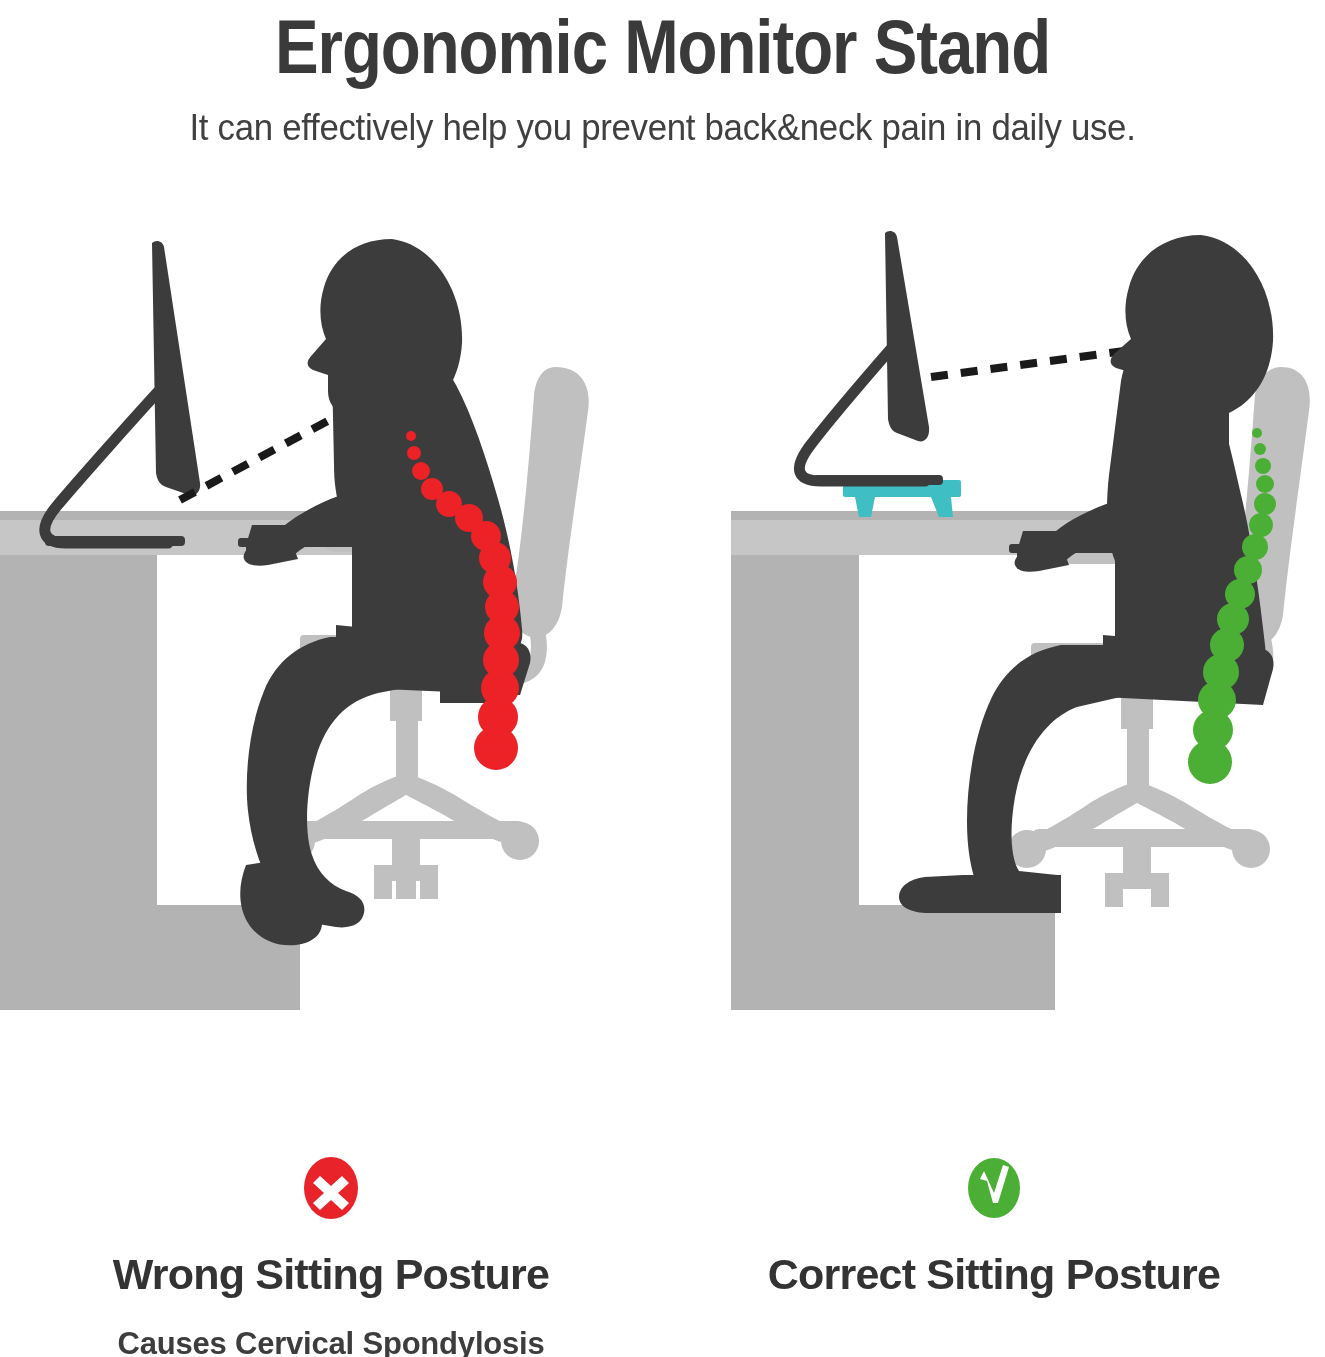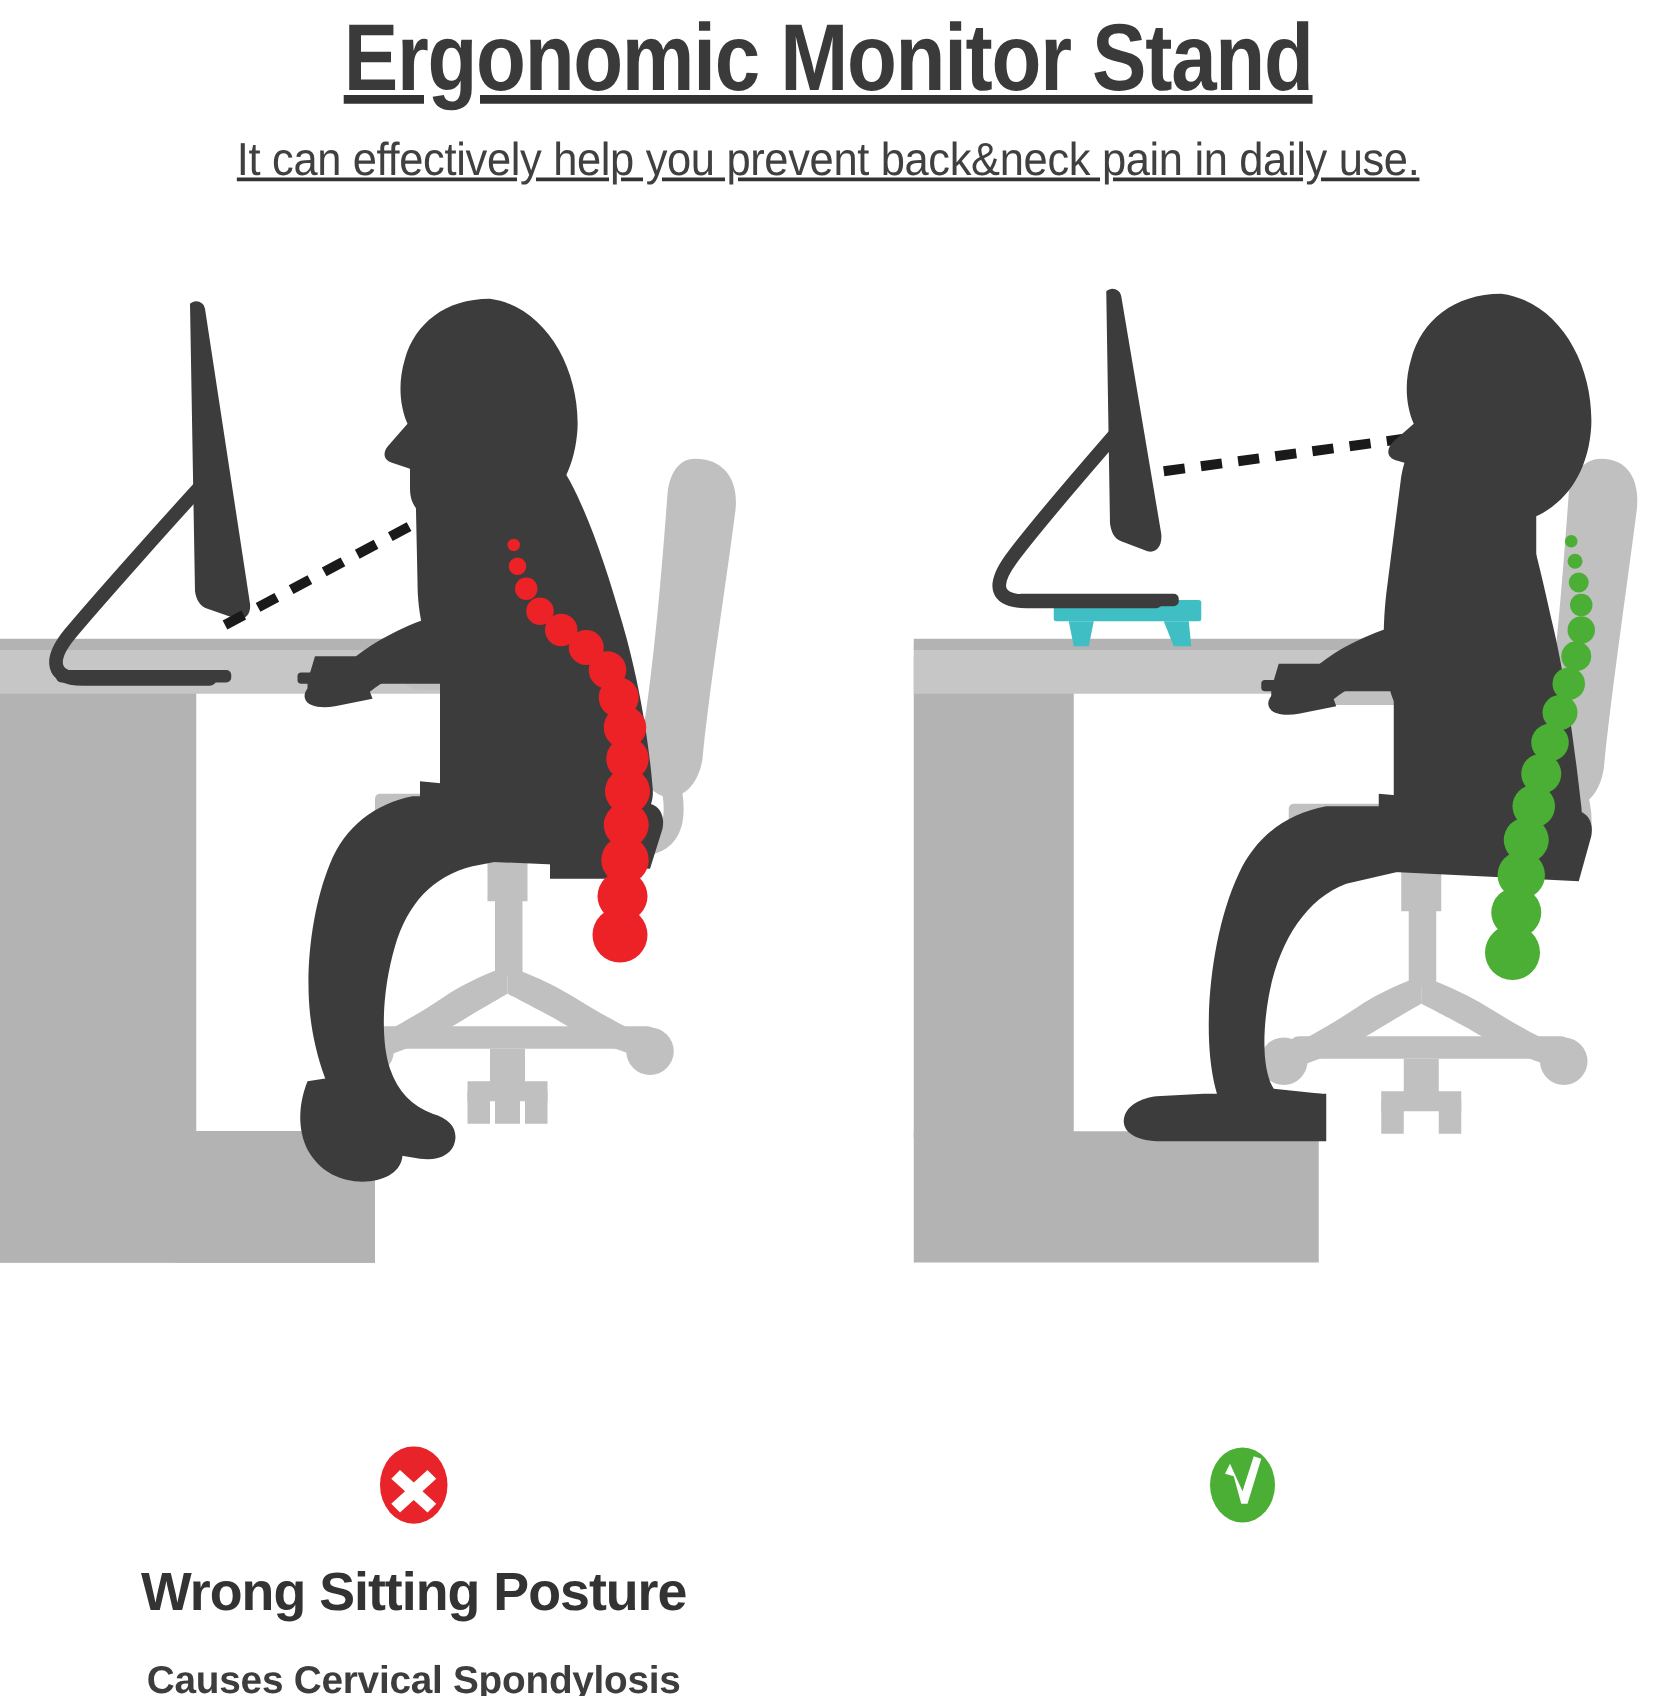--- a/index.html
+++ b/index.html
@@ -22,21 +22,20 @@
     background: #ffffff;
   }
 
   
   #header {
     position: absolute;
     left: 0;
     top: 0;
     width: 1325px;
     text-align: center;
-    text-decoration: underline;
   }
   #main-title {
     margin: 0;
     padding-top: 2px;
     font-family: "Liberation Sans Narrow", "Liberation Sans", sans-serif;
     font-size: 76px;
     line-height: 90px;
     font-weight: 700;
     letter-spacing: -1.2px;
     color: #3a3a3a;
@@ -428,16 +427,17 @@
       </svg>
       <h2 class="panel-title">Wrong Sitting Posture</h2>
       <p class="panel-sub">Causes Cervical Spondylosis</p>
     </div>
 
     <div class="panel" id="panel-correct">
       <svg class="badge" viewBox="0 0 62 70">
         <ellipse cx="31" cy="31" rx="26" ry="30" fill="#4caf35"></ellipse>
         <path d="M21 14 L 17 22 L 24 24 L 30 46 L 35 46 L 46 10 L 40 8 L 31 36 Z" fill="#ffffff"></path>
       </svg>
+      <h2 class="panel-title">Correct Sitting Posture</h2>
     </div>
   </div>
 
 </div>
 
 </body></html>

